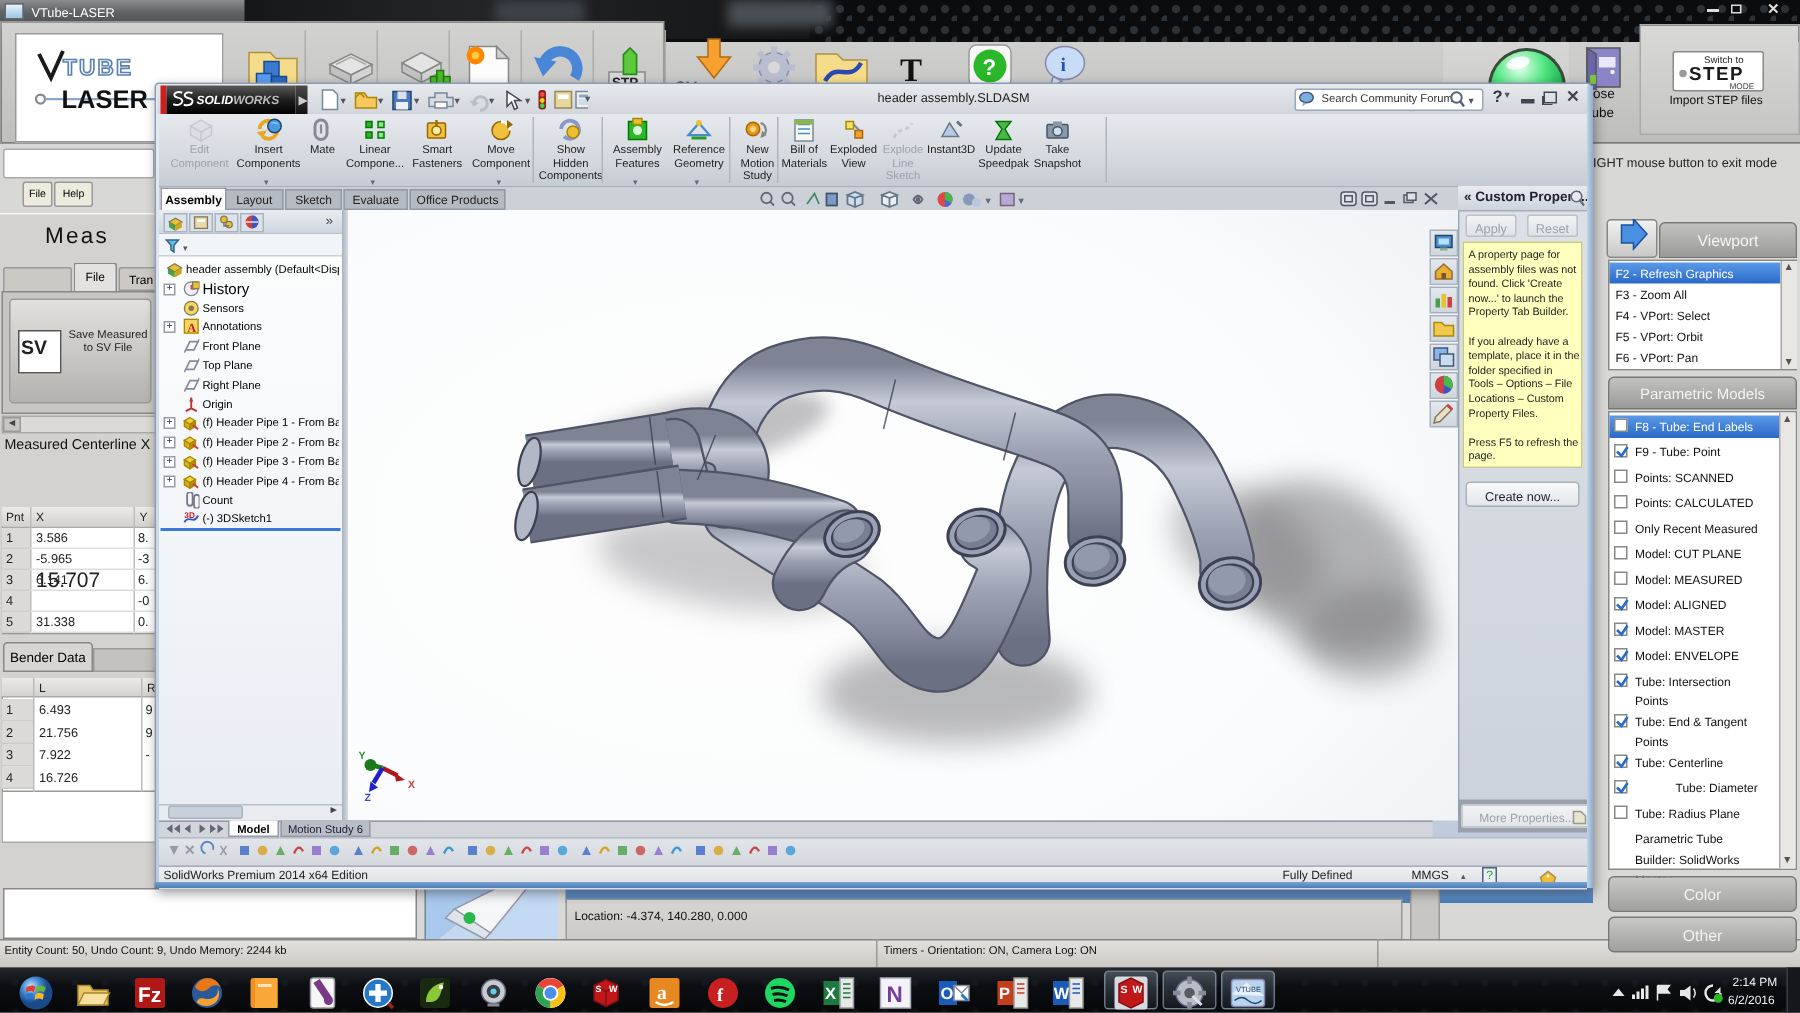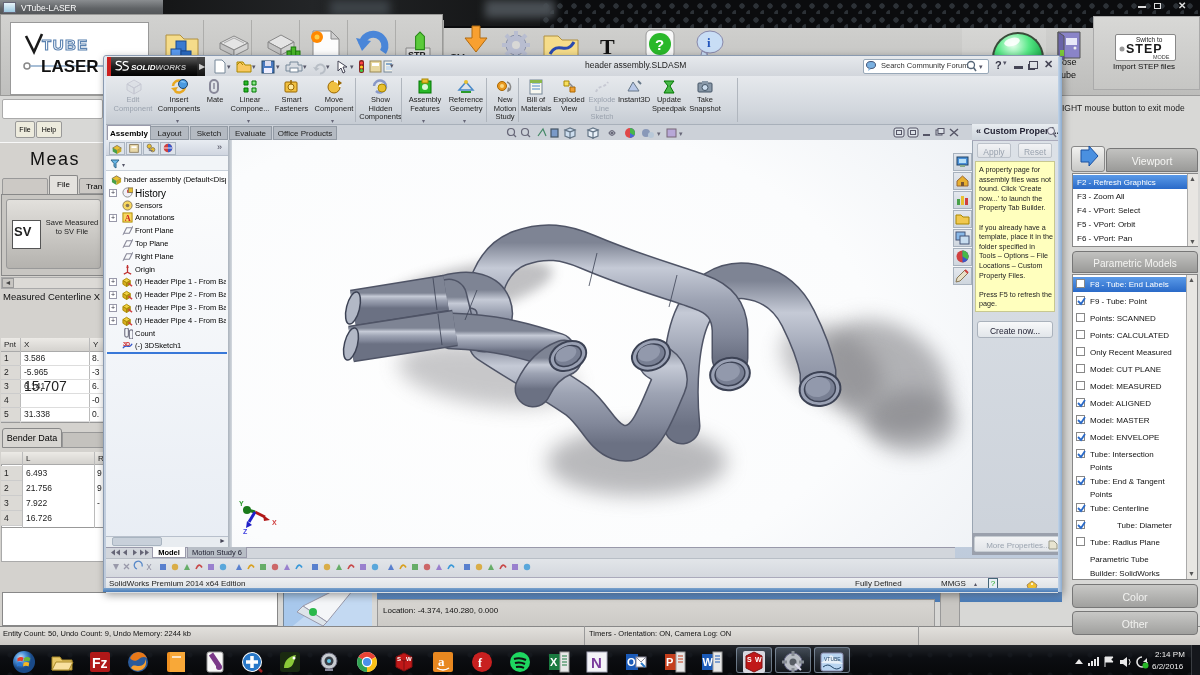--- a/index.html
+++ b/index.html
@@ -135,21 +135,21 @@
   </svg>
 <div class="a tx" style="left:1113px;top:62px;font-size:8px;color:#111">Import STEP files</div>
 
 <div class="a tx" style="left:1062px;top:103px;font-size:8.5px;color:#222">IGHT mouse button to exit mode</div>
 
 <div class="a" style="left:2px;top:99px;width:101px;height:20px;background:#fff;border:1px solid #aaa;border-radius:2px"></div>
 <div class="a" style="left:15px;top:121px;width:20px;height:17px;background:#edebdd;border:1px solid #999;border-radius:2px;font-size:7px;text-align:center;padding-top:4px">File</div>
 <div class="a" style="left:36px;top:121px;width:26px;height:17px;background:#edebdd;border:1px solid #999;border-radius:2px;font-size:7px;text-align:center;padding-top:4px">Help</div>
 
 <div class="a" style="left:0;top:142px;width:105px;height:486px;background:#d4d2ce;border-top:1px solid #f8f8f8"></div>
-<div class="a tx" style="left:30px;top:149px;font-size:18px;letter-spacing:1.5px;color:#111">Meas</div>
+<div class="a tx" style="left:30px;top:149px;font-size:15px;letter-spacing:1.5px;color:#111">Meas</div>
 
 <div class="a tx" style="left:2px;top:178px;width:46px;height:16px;background:#ccc9c5;border:1px solid #999;font-size:7.5px;text-align:right;padding-top:19px;border-radius:2px 2px 0 0">Main Setup</div>
 <div class="a tx" style="left:49px;top:175px;width:29px;height:19px;background:#e4e2de;border:1px solid #888;border-bottom:none;font-size:8px;text-align:center;padding-top:4px;border-radius:2px 2px 0 0">File</div>
 <div class="a tx" style="left:79px;top:178px;width:30px;height:16px;background:#ccc9c5;border:1px solid #999;font-size:8px;text-align:center;padding-top:3px;border-radius:2px 2px 0 0">Tran</div>
 
 <div class="a" style="left:1px;top:194px;width:104px;height:82px;background:#c8c6c2;border:1px solid #888"></div>
 <div class="a" style="left:6px;top:199px;width:95px;height:70px;background:linear-gradient(#e2e0dc,#b4b2ae);border:1px solid #999;border-radius:3px"></div>
 <div class="a" style="left:12px;top:220px;width:29px;height:29px;background:#fff;border:1px solid #555"></div>
 <div class="a tx" style="left:14px;top:224px;font-size:13px;font-weight:bold;color:#222">SV</div>
 <div class="a" style="left:44px;top:218px;width:56px;font-size:7.5px;color:#222;text-align:center">Save Measured to SV File</div>

